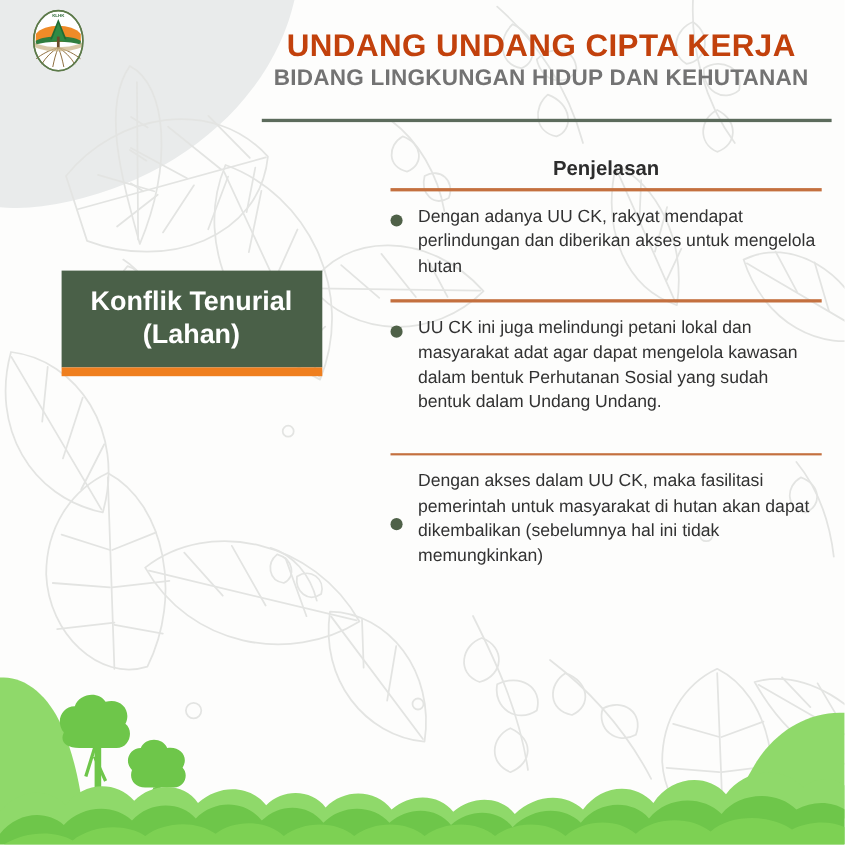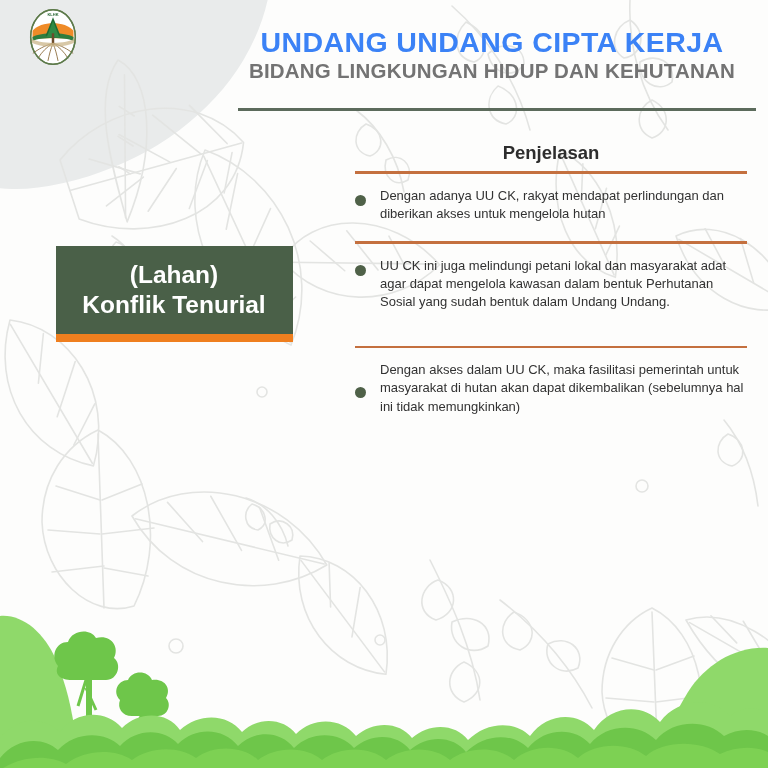--- a/index.html
+++ b/index.html
@@ -56,21 +56,21 @@
     position: absolute;
     left: 232px;
     top: 28px;
     width: 520px;
     text-align: center;
   }
   .title-main {
     font-size: 28.5px;
     font-weight: bold;
     letter-spacing: 0.4px;
-    color: #3b82f6;
+    color: #c2410c;
     line-height: 1.05;
     white-space: nowrap;
   }
   .title-sub {
     font-size: 20.5px;
     font-weight: bold;
     letter-spacing: 0.2px;
     color: #737373;
     line-height: 1.1;
     margin-top: 2px;
@@ -149,21 +149,21 @@
     flex: 0 0 auto;
     width: 11px;
     height: 11px;
     border-radius: 50%;
     background: #4f6148;
     margin-top: 8px;
     margin-right: 14px;
   }
   .bullet-text {
     flex: 1 1 auto;
-    font-size: 13px;
+    font-size: 16px;
     line-height: 1.41;
     color: #323232;
   }
   .bullet-gap-1 { padding-bottom: 18px; }
   .bullet-gap-2 { padding-bottom: 34px; }
   .bullet-gap-3 { padding-bottom: 14px; align-items: center; }
 
   
   .scenery {
     position: absolute;
@@ -339,22 +339,22 @@
       <div class="title-sub">BIDANG LINGKUNGAN HIDUP DAN KEHUTANAN</div>
     </div>
 
     <div class="header-rule"></div>
   </div>
 
   <div class="left-col">
 
 
     <div class="topic-box">
+      <div class="topic-title">Konflik Tenurial</div>
       <div class="topic-title">(Lahan)</div>
-      <div class="topic-title">Konflik Tenurial</div>
     </div>
     <div class="topic-bar"></div>
   </div>
 
   <div class="right-col">
 
     <div class="panel-heading">Penjelasan</div>
     <div class="divider"></div>
 
     <div class="bullet-row bullet-gap-1">

